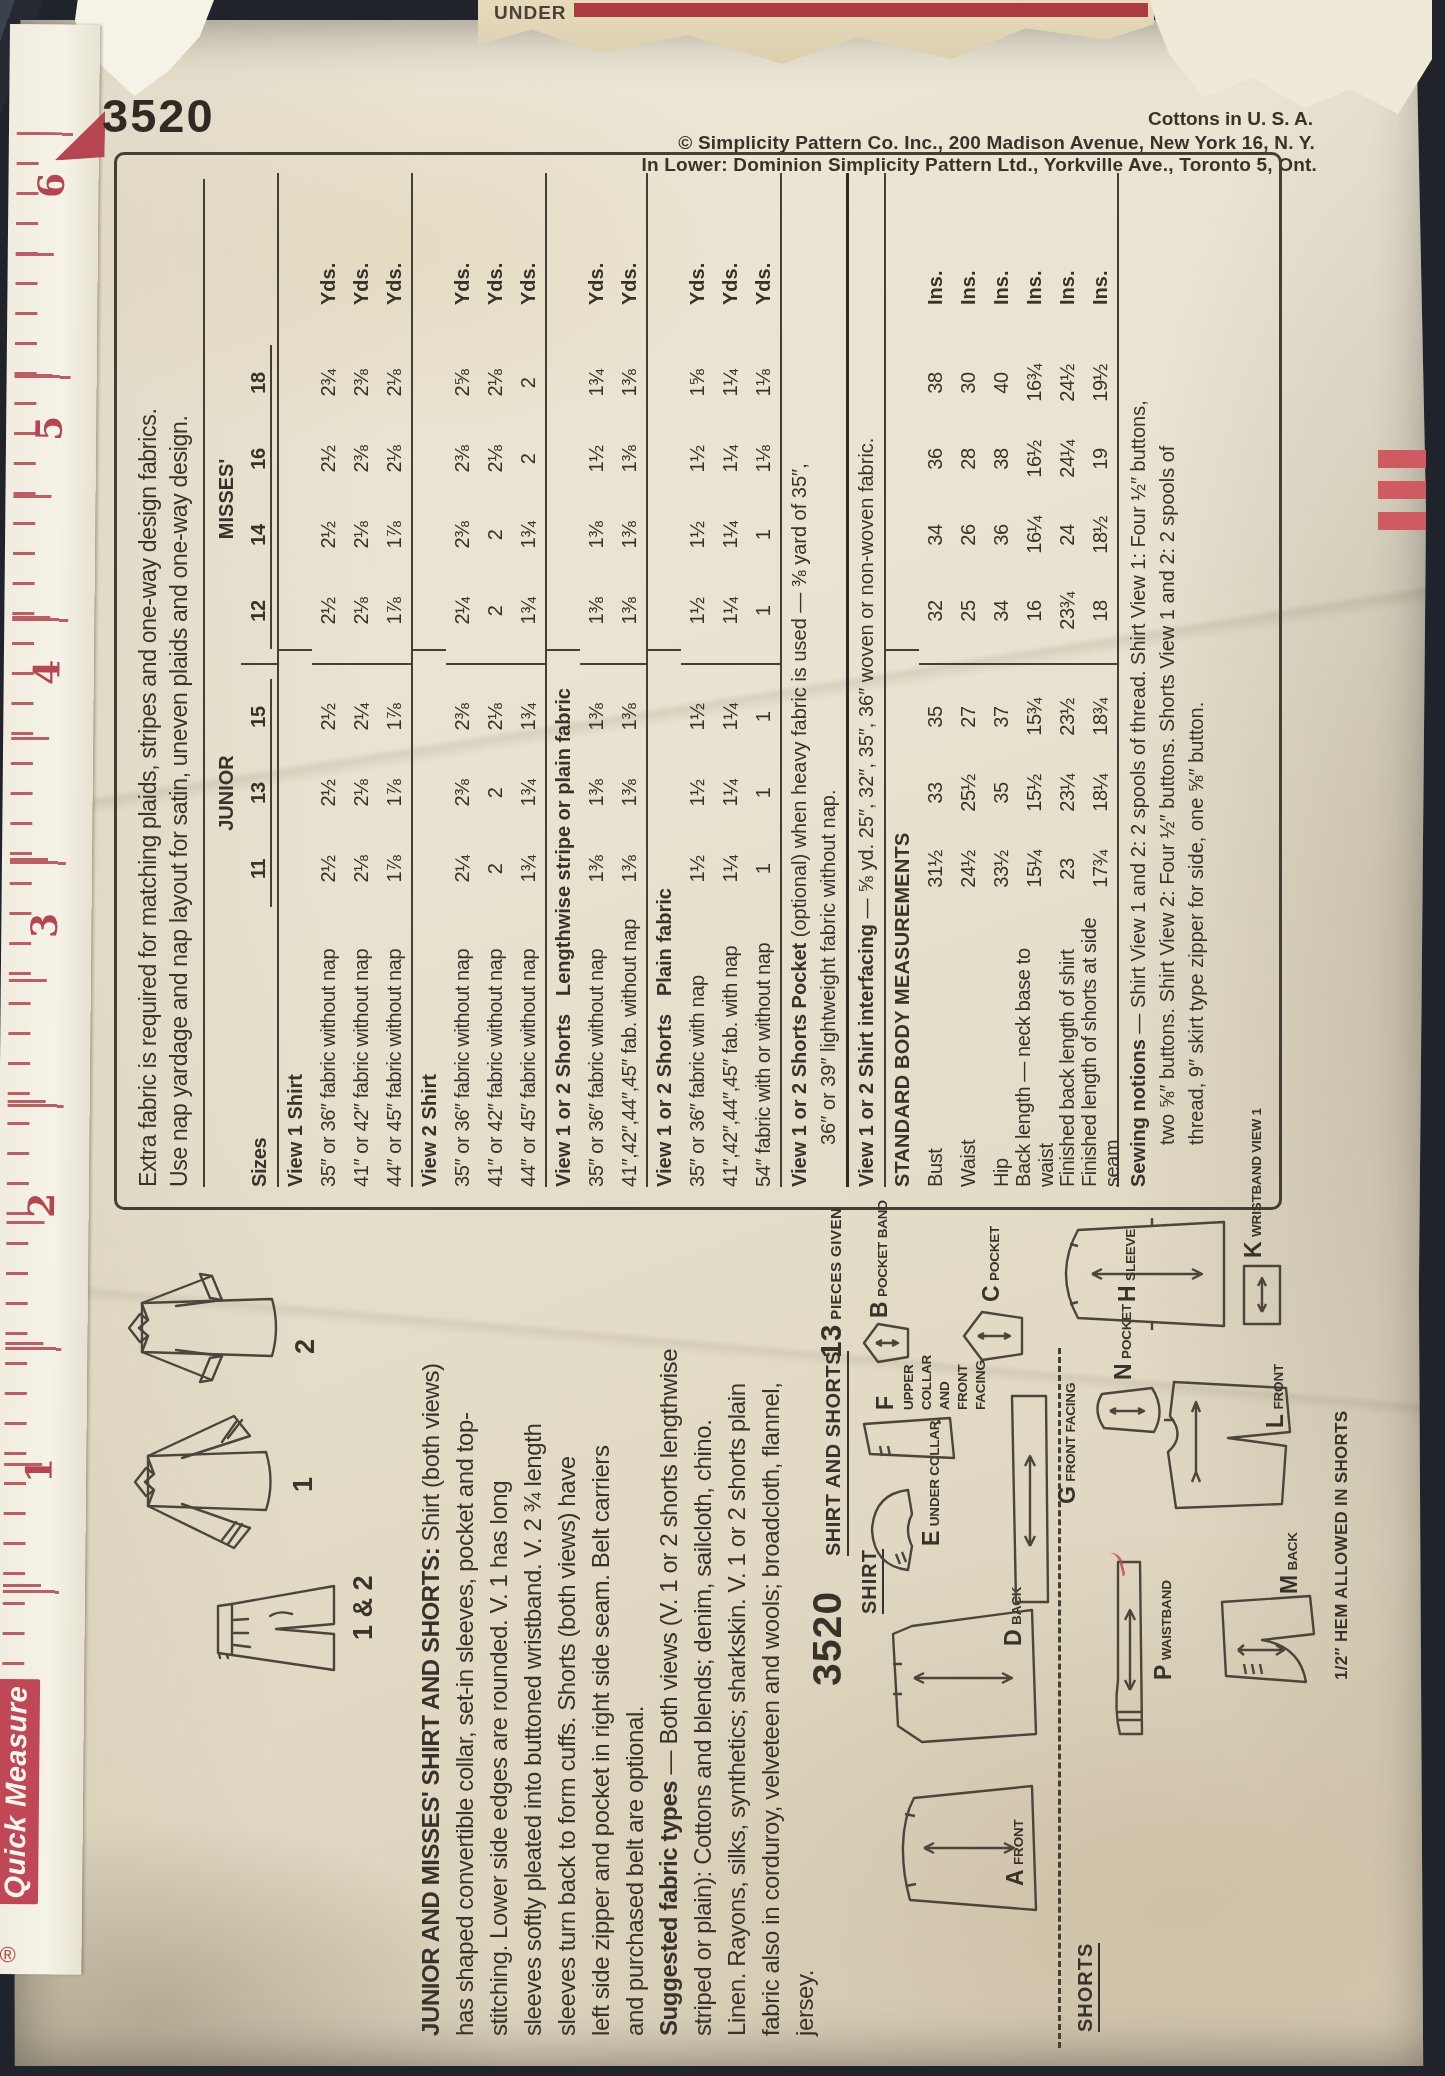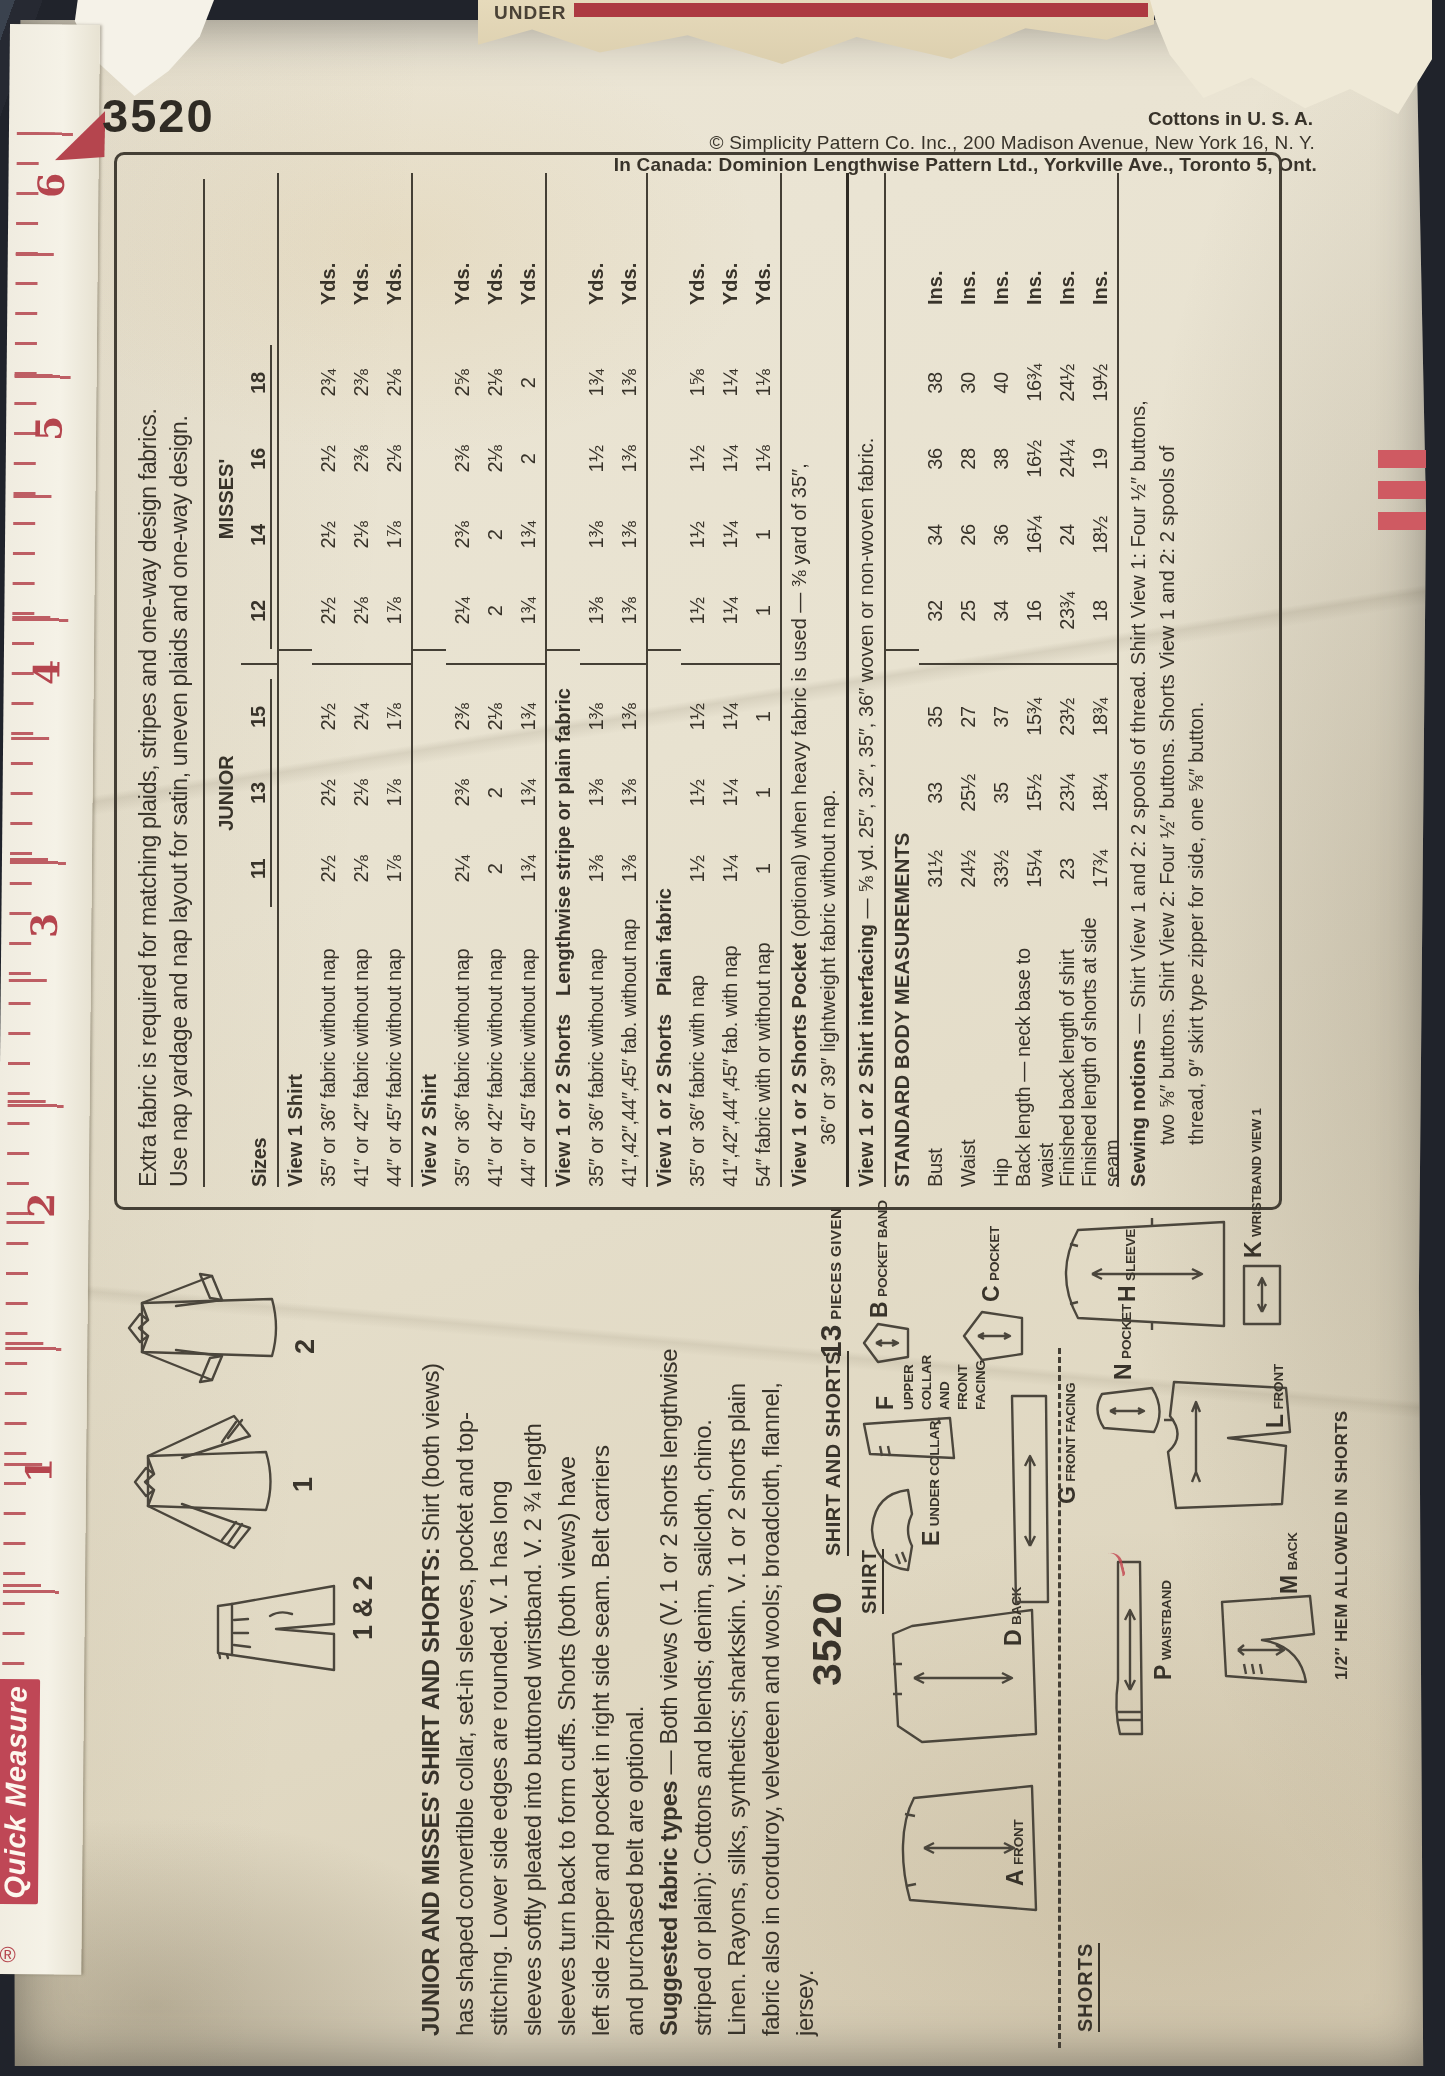--- a/index.html
+++ b/index.html
@@ -44,21 +44,21 @@
   .rnum:nth-of-type(1){top:140px;} .rnum:nth-of-type(2){top:383px;} .rnum:nth-of-type(3){top:627px;}
   .rnum:nth-of-type(4){top:880px;} .rnum:nth-of-type(5){top:1160px;} .rnum:nth-of-type(6){top:1425px;}
   #qm{position:absolute;left:0px;top:1655px;width:46px;height:225px;background:#bf4756;border-radius:2px;}
   #qm span{position:absolute;left:50%;top:50%;transform:translate(-50%,-50%) rotate(-90deg);color:#fdf7ee;font-style:italic;font-weight:bold;font-size:29px;white-space:nowrap;letter-spacing:.5px;}
   #rmark{position:absolute;left:8px;top:1918px;color:#b5454e;font-size:22px;}
 
   
   .ink{color:#38332a;}
   #pattno{position:absolute;left:102px;top:88px;font-size:47px;font-weight:bold;letter-spacing:2px;color:#2f2b24;}
   #printed{position:absolute;right:132px;top:108px;font-size:19px;font-weight:bold;text-align:right;}
-  #cpy1{position:absolute;right:130px;top:132px;font-size:19px;font-weight:normal;letter-spacing:.2px;}
+  #cpy1{position:absolute;right:130px;top:132px;font-size:19px;font-weight:bold;letter-spacing:.2px;}
   #cpy2{position:absolute;right:128px;top:154px;font-size:19px;font-weight:bold;text-align:right;letter-spacing:.2px;}
 
   
   #rot{position:absolute;left:110px;top:140px;width:1936px;height:1335px;transform-origin:0 0;transform:rotate(-90deg) translateX(-1936px);color:#38332a;}
 
   
   #chart{position:absolute;left:866px;top:4px;width:1058px;height:1168px;border:3.5px solid #443f35;border-radius:10px;box-sizing:border-box;padding:16px 18px 0 20px;}
   #chart .intro{font-size:23px;line-height:31px;letter-spacing:-.3px;border-bottom:2px solid #443f35;padding-bottom:8px;margin-right:6px;}
   .crow{display:flex;align-items:center;height:33px;font-size:20px;}
   .hdrrow{height:30px;}
@@ -158,21 +158,21 @@
       </div>
     <div id="qm">
         <span>Quick Measure</span>
       </div>
     <div id="rmark">®</div>
   </div>
 
   <div id="pattno" class="ink">3520</div>
   <div id="printed" class="ink">Cottons in U. S. A.</div>
   <div id="cpy1" class="ink">© Simplicity Pattern Co. Inc., 200 Madison Avenue, New York 16, N. Y.</div>
-  <div id="cpy2" class="ink">In Canada: Dominion Lengthwise Pattern Ltd., Yorkville Ave., Toronto 5, Ont.</div>
+  <div id="cpy2" class="ink">In Lower: Dominion Simplicity Pattern Ltd., Yorkville Ave., Toronto 5, Ont.</div>
 
   <div id="rot">
 
     <div id="chart">
       <div class="intro">
         <div>Extra fabric is required for matching plaids, stripes and one-way design fabrics.</div>
         <div>Use nap yardage and nap layout for satin, uneven plaids and one-way design.</div>
       </div>
 
       <div class="crow hdrrow" style="margin-top:6px;">

